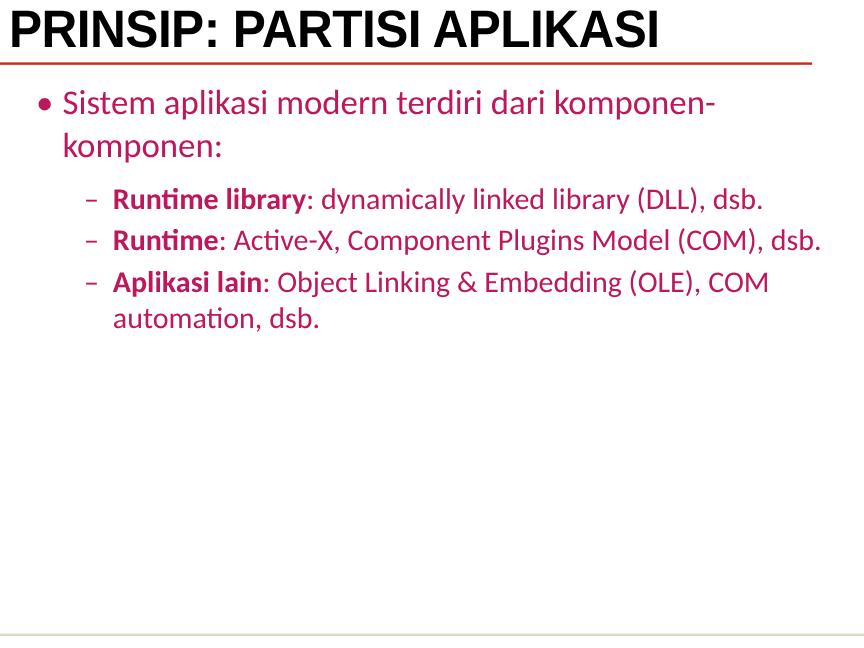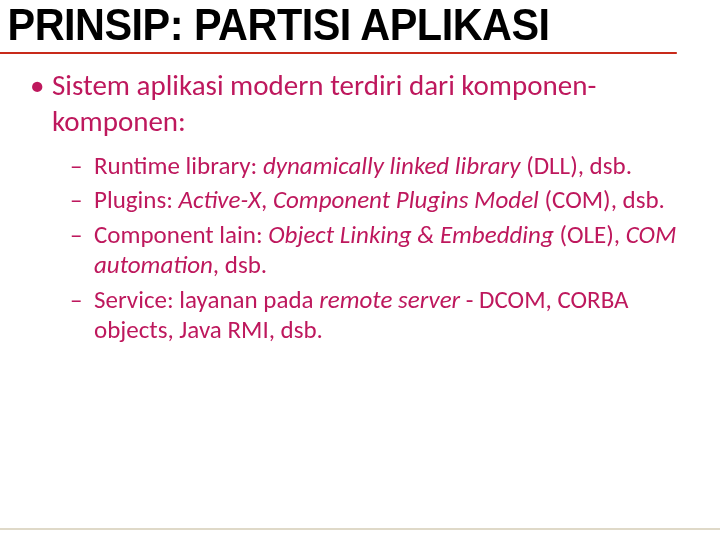--- a/index.html
+++ b/index.html
@@ -59,22 +59,22 @@
     line-height: 1.22;
     margin-bottom: 4px;
   }
   ul.level2 > li::before {
     content: "–";
     position: absolute;
     left: 0;
     top: 0;
     font-size: 25px;
   }
-  .b { font-weight: 400; }
-  .i { font-style: italic; }
+  .b { font-weight: 700; }
+  .i { }
   .footer-line {
     position: absolute;
     left: 0;
     right: 0;
     bottom: 10px;
     height: 2px;
     background: #c9bfa3;
     opacity: 0.6;
   }
 </style>
@@ -86,26 +86,23 @@
   <h1 class="title">PRINSIP: PARTISI APLIKASI</h1>
 
   <ul class="level1">
     <li>
       <span>Sistem aplikasi modern terdiri dari komponen-komponen:</span>
       <ul class="level2">
         <li>
           <span class="b">Runtime library</span><span>: <span class="i">dynamically linked library</span> (DLL), dsb.</span>
         </li>
         <li>
-          <span class="b">Plugins</span><span>: <span class="i">Active-X</span>, <span class="i">Component Plugins Model</span> (COM), dsb.</span>
+          <span class="b">Runtime</span><span>: <span class="i">Active-X</span>, <span class="i">Component Plugins Model</span> (COM), dsb.</span>
         </li>
         <li>
-          <span class="b">Component lain</span><span>: <span class="i">Object Linking &amp; Embedding</span> (OLE), <span class="i">COM automation</span>, dsb.</span>
-        </li>
-        <li>
-          <span class="b">Service</span><span>: layanan pada <span class="i">remote server</span> - DCOM, CORBA objects, Java RMI, dsb.</span>
+          <span class="b">Aplikasi lain</span><span>: <span class="i">Object Linking &amp; Embedding</span> (OLE), <span class="i">COM automation</span>, dsb.</span>
         </li>
       </ul>
     </li>
   </ul>
 
   <div class="footer-line"></div>
 </div>
 
 </body></html>

